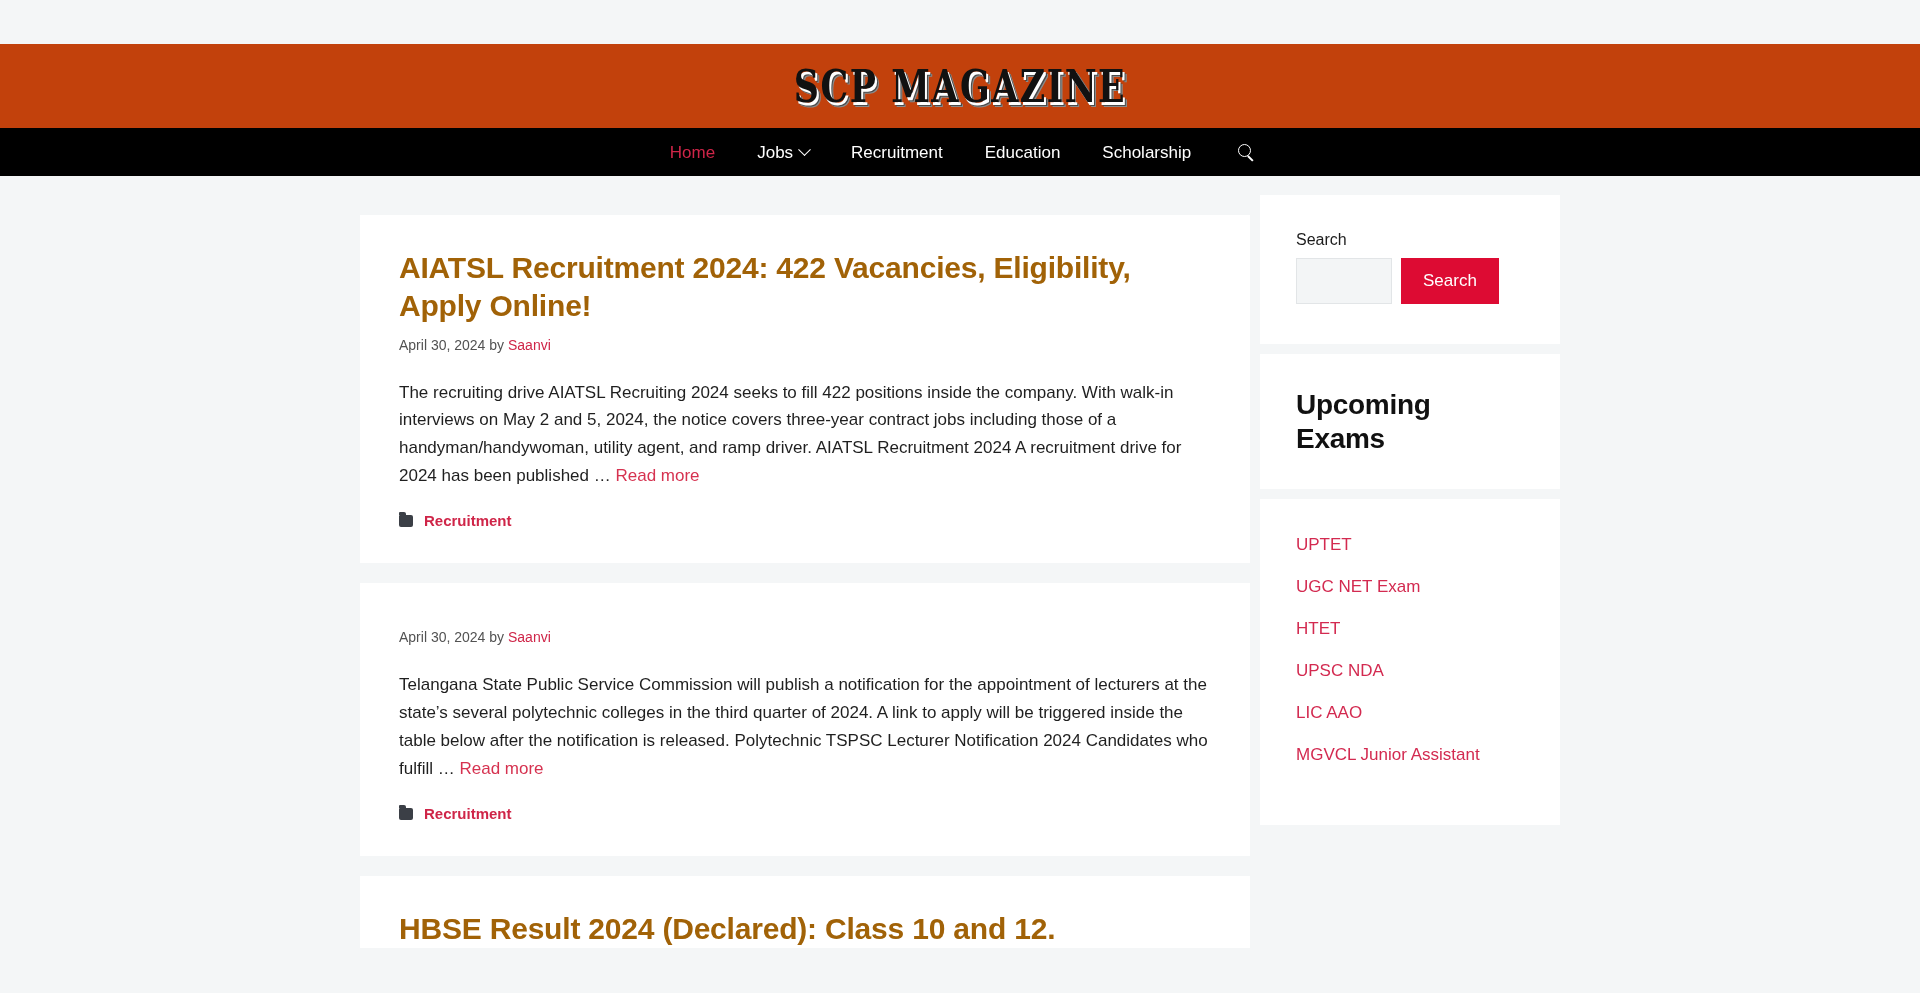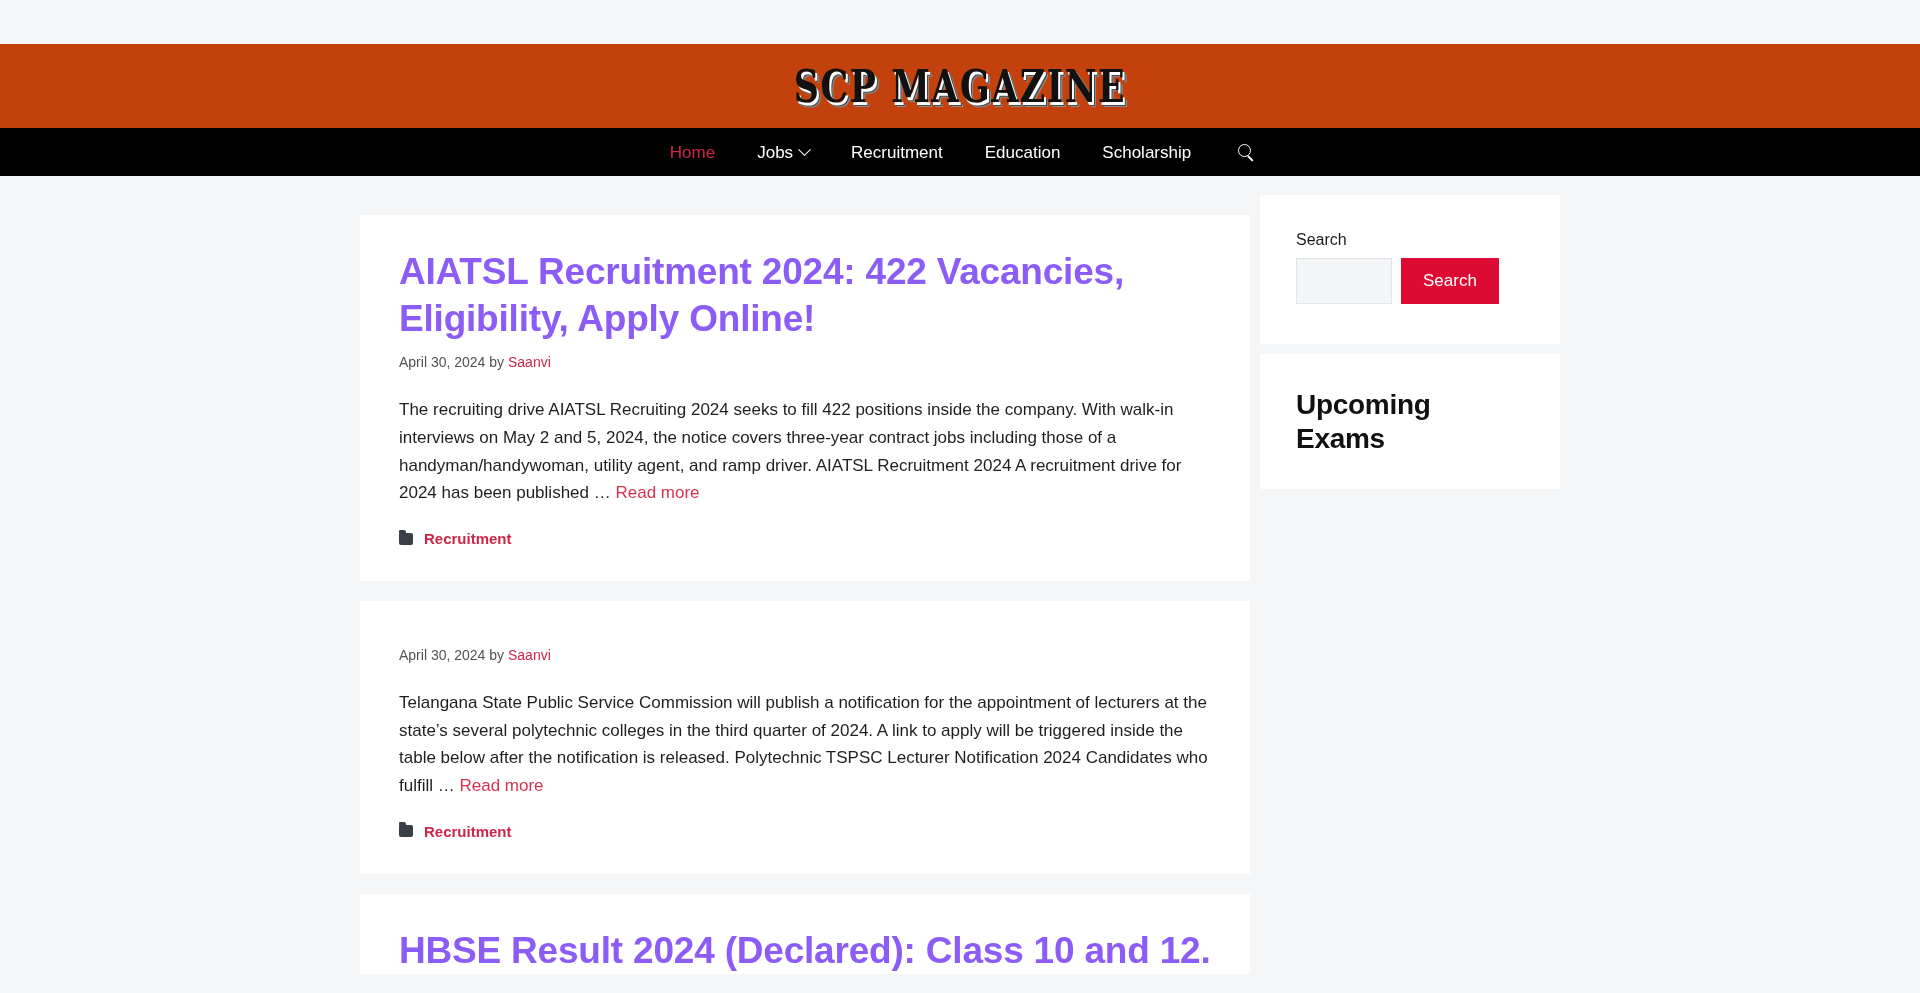--- a/index.html
+++ b/index.html
@@ -134,24 +134,24 @@
     padding-left: 490px;
   }
 
   
   .article-card {
     background: #ffffff;
     padding: 34px 39px 34px 39px;
     margin-top: 20px;
   }
   .article-title {
-    font-size: 37px;
+    font-size: 30px;
     line-height: 1.26;
     font-weight: 600;
-    color: #8b5cf6;
+    color: #a16207;
     letter-spacing: -0.2px;
     cursor: pointer;
   }
   .article-meta {
     margin-top: 12px;
     font-size: 14px;
     color: #525252;
   }
   .meta-author {
     color: #cf2548;
@@ -327,15 +327,25 @@
       <div class="search-row">
         <input class="search-input" type="text" placeholder="" style="">
         <button class="search-submit">Search</button>
       </div>
     </section>
 
     <section class="widget">
       <h3 class="widget-heading">Upcoming Exams</h3>
     </section>
 
+    <section class="widget widget-exams">
+      <ul class="exam-list">
+        <li class="exam-item"><span class="exam-link">UPTET</span></li>
+        <li class="exam-item"><span class="exam-link">UGC NET Exam</span></li>
+        <li class="exam-item"><span class="exam-link">HTET</span></li>
+        <li class="exam-item"><span class="exam-link">UPSC NDA</span></li>
+        <li class="exam-item"><span class="exam-link">LIC AAO</span></li>
+        <li class="exam-item"><span class="exam-link">MGVCL Junior Assistant</span></li>
+      </ul>
+    </section>
 
   </aside>
 </div>
 
 </body></html>

